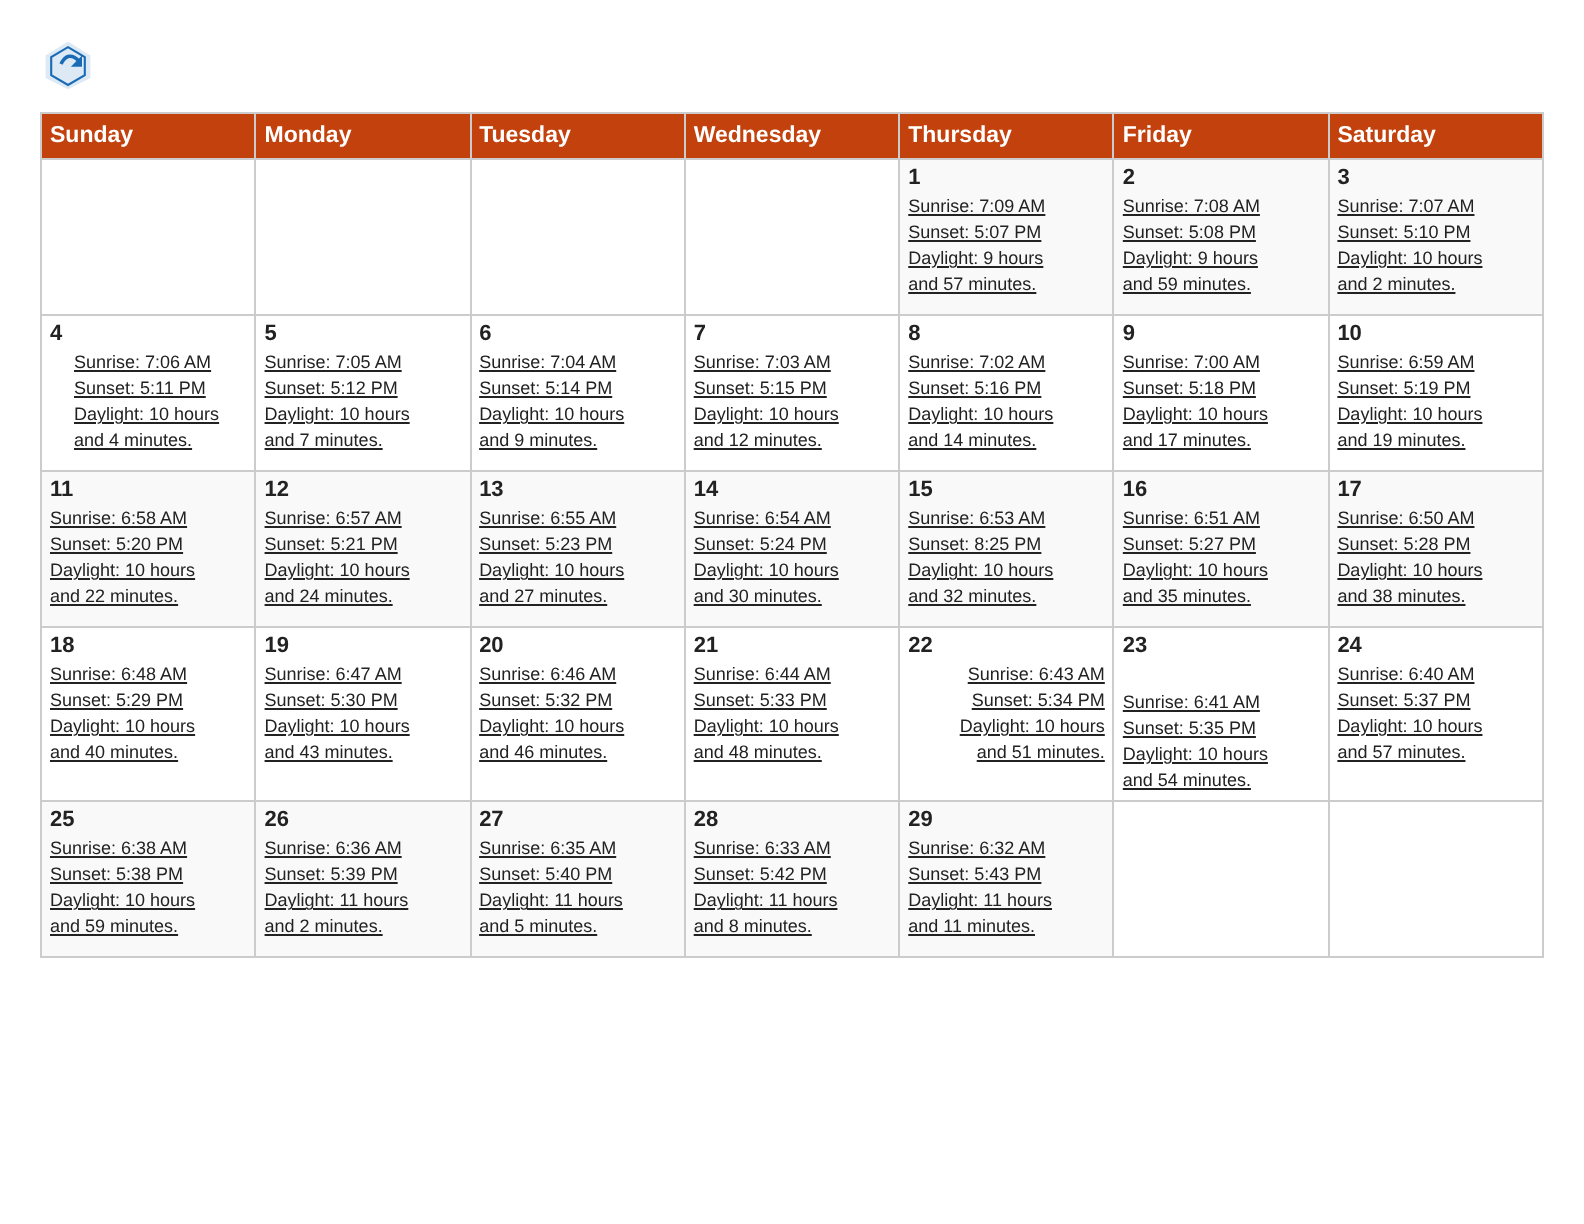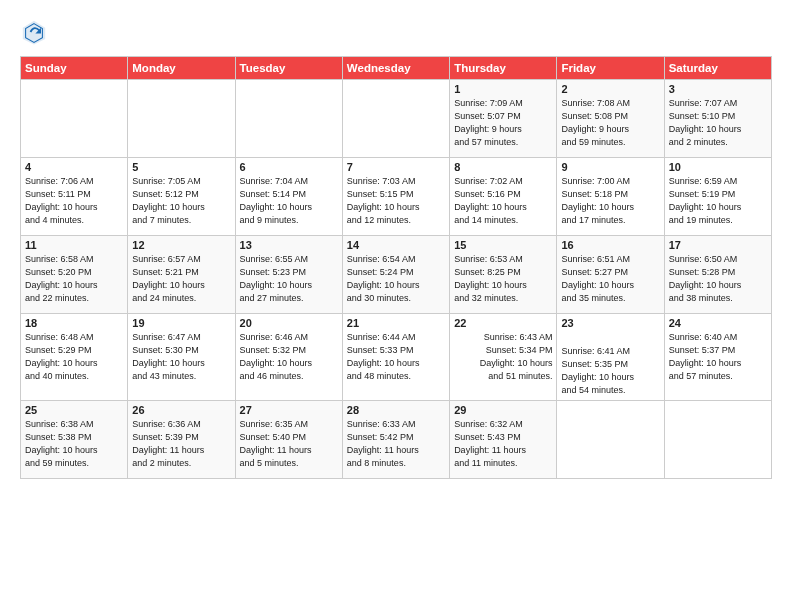--- a/index.html
+++ b/index.html
@@ -56,21 +56,21 @@
     .subtitle {
       font-size: 15px;
       color: #444;
     }
     .calendar {
       width: 100%;
       border-collapse: collapse;
       table-layout: fixed;
     }
     .calendar thead tr th {
-      background-color: #ef4444;
+      background-color: #c2410c;
       color: #fff;
       font-size: 11.5px;
       font-weight: bold;
       padding: 5px 4px;
       border: 1px solid #ccc;
       text-align: left;
     }
     .calendar tbody tr td {
       border: 1px solid #ccc;
       vertical-align: top;
@@ -86,20 +86,21 @@
     .day-num {
       font-size: 11px;
       font-weight: bold;
       display: block;
       margin-bottom: 2px;
     }
     .cell-info {
       font-size: 9px;
       line-height: 1.45;
       color: #222;
+      text-decoration: underline;
     }
     .empty {
       background: #fff !important;
     }
   </style>
 </head>
 <body>
 
 <div class="page">
   <div class="header">
@@ -157,21 +158,21 @@
             <span class="day-num">3</span>
             <div class="cell-info" style="white-space: pre-line;">Sunrise: 7:07 AM
 Sunset: 5:10 PM
 Daylight: 10 hours
 and 2 minutes.</div>
           </td>
         </tr>
         <tr>
           <td>
             <span class="day-num">4</span>
-            <div class="cell-info" style="white-space: pre-line;">Sunrise: 7:06 AM
+            <div class="cell-info" style="white-space: pre-line; margin-left: 12px;">Sunrise: 7:06 AM
 Sunset: 5:11 PM
 Daylight: 10 hours
 and 4 minutes.</div>
           </td>
           <td>
             <span class="day-num">5</span>
             <div class="cell-info" style="white-space: pre-line;">Sunrise: 7:05 AM
 Sunset: 5:12 PM
 Daylight: 10 hours
 and 7 minutes.</div>

